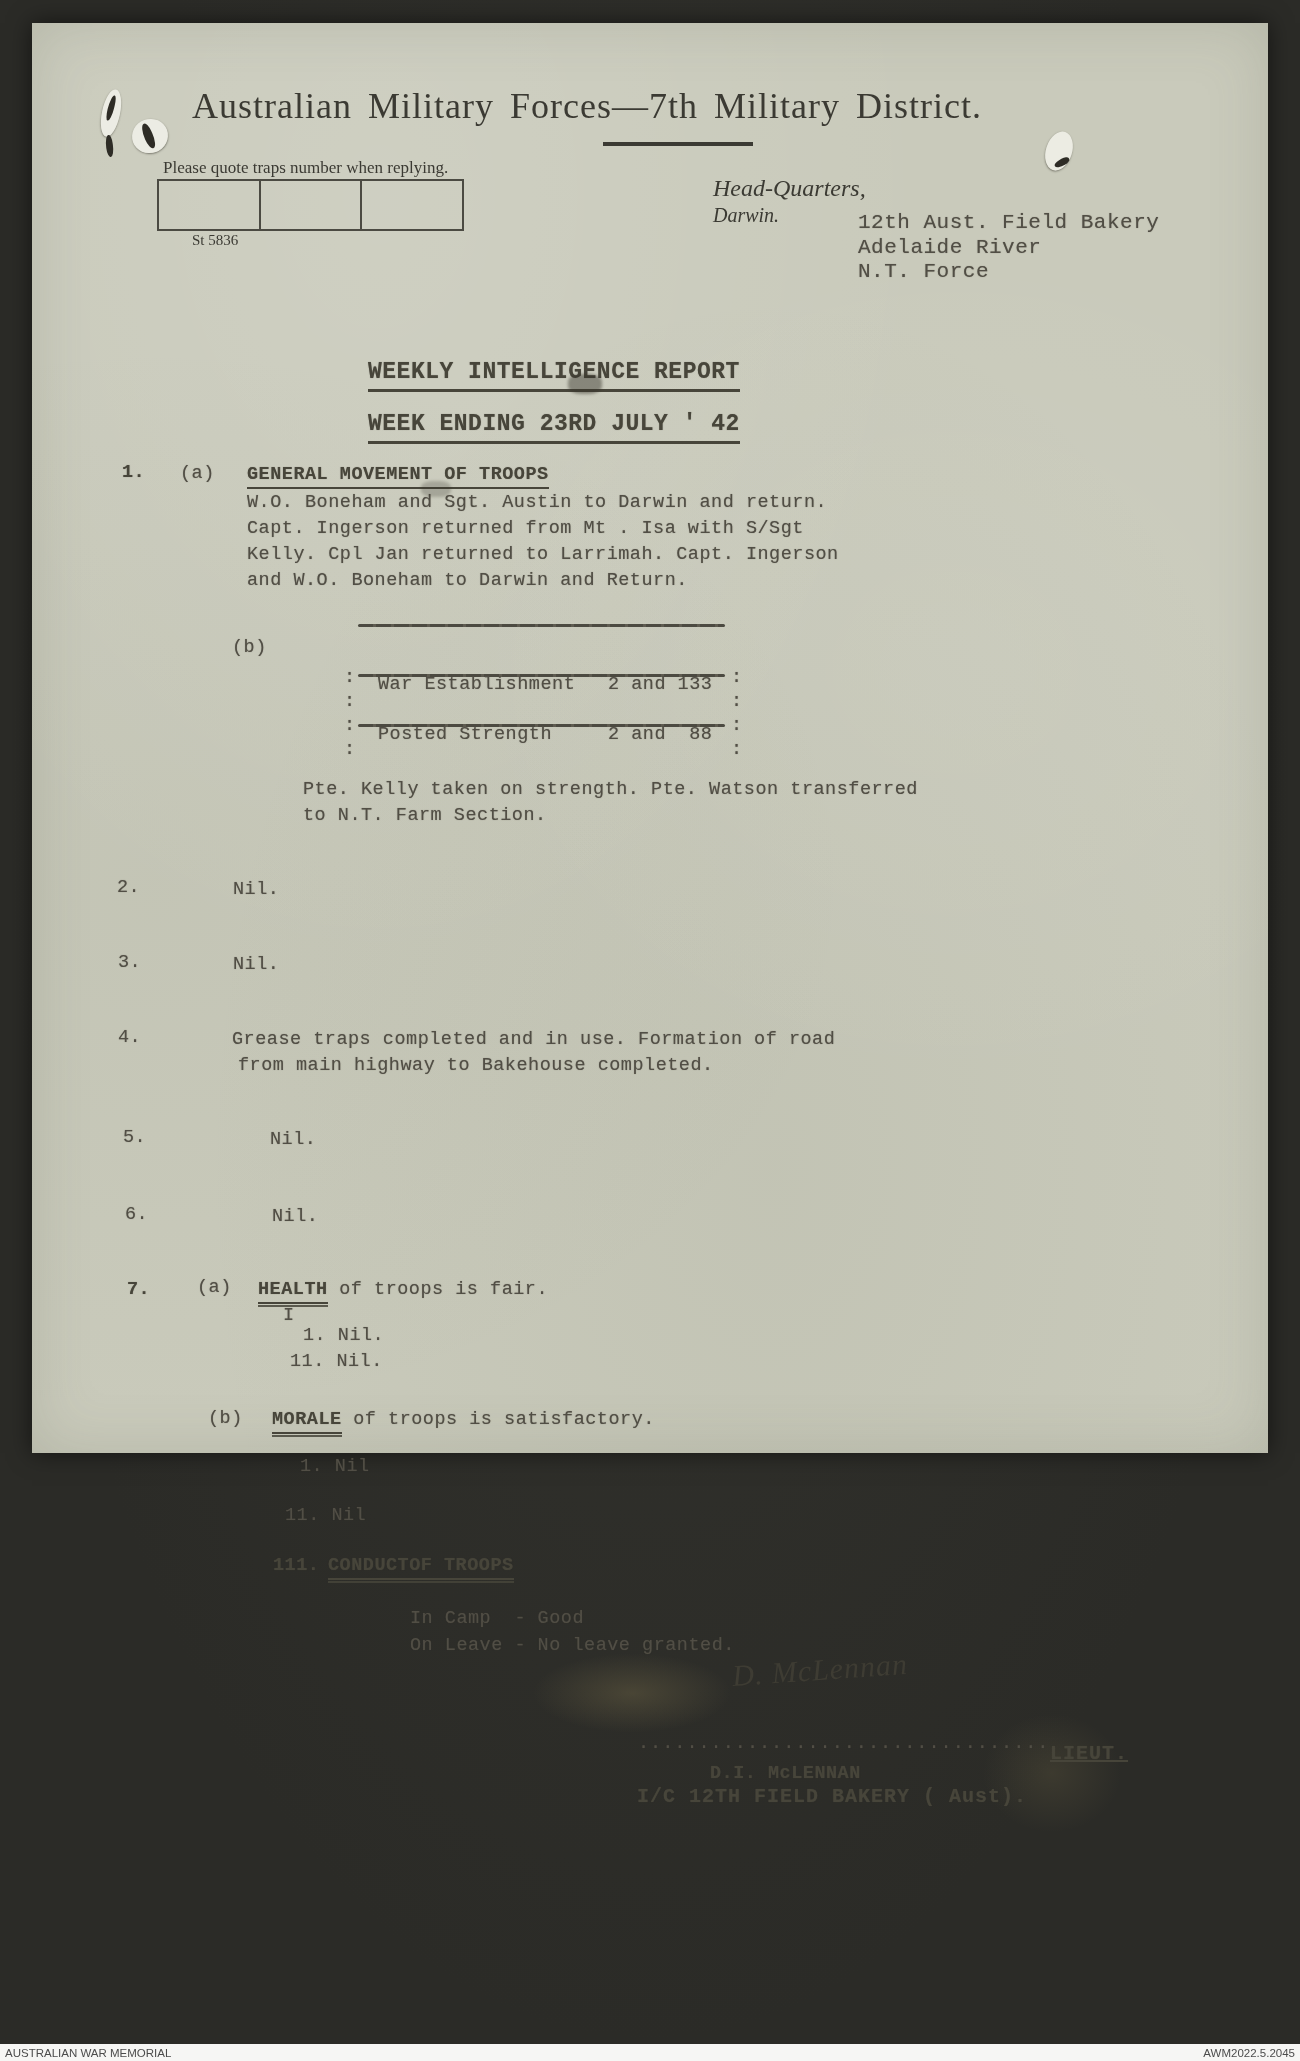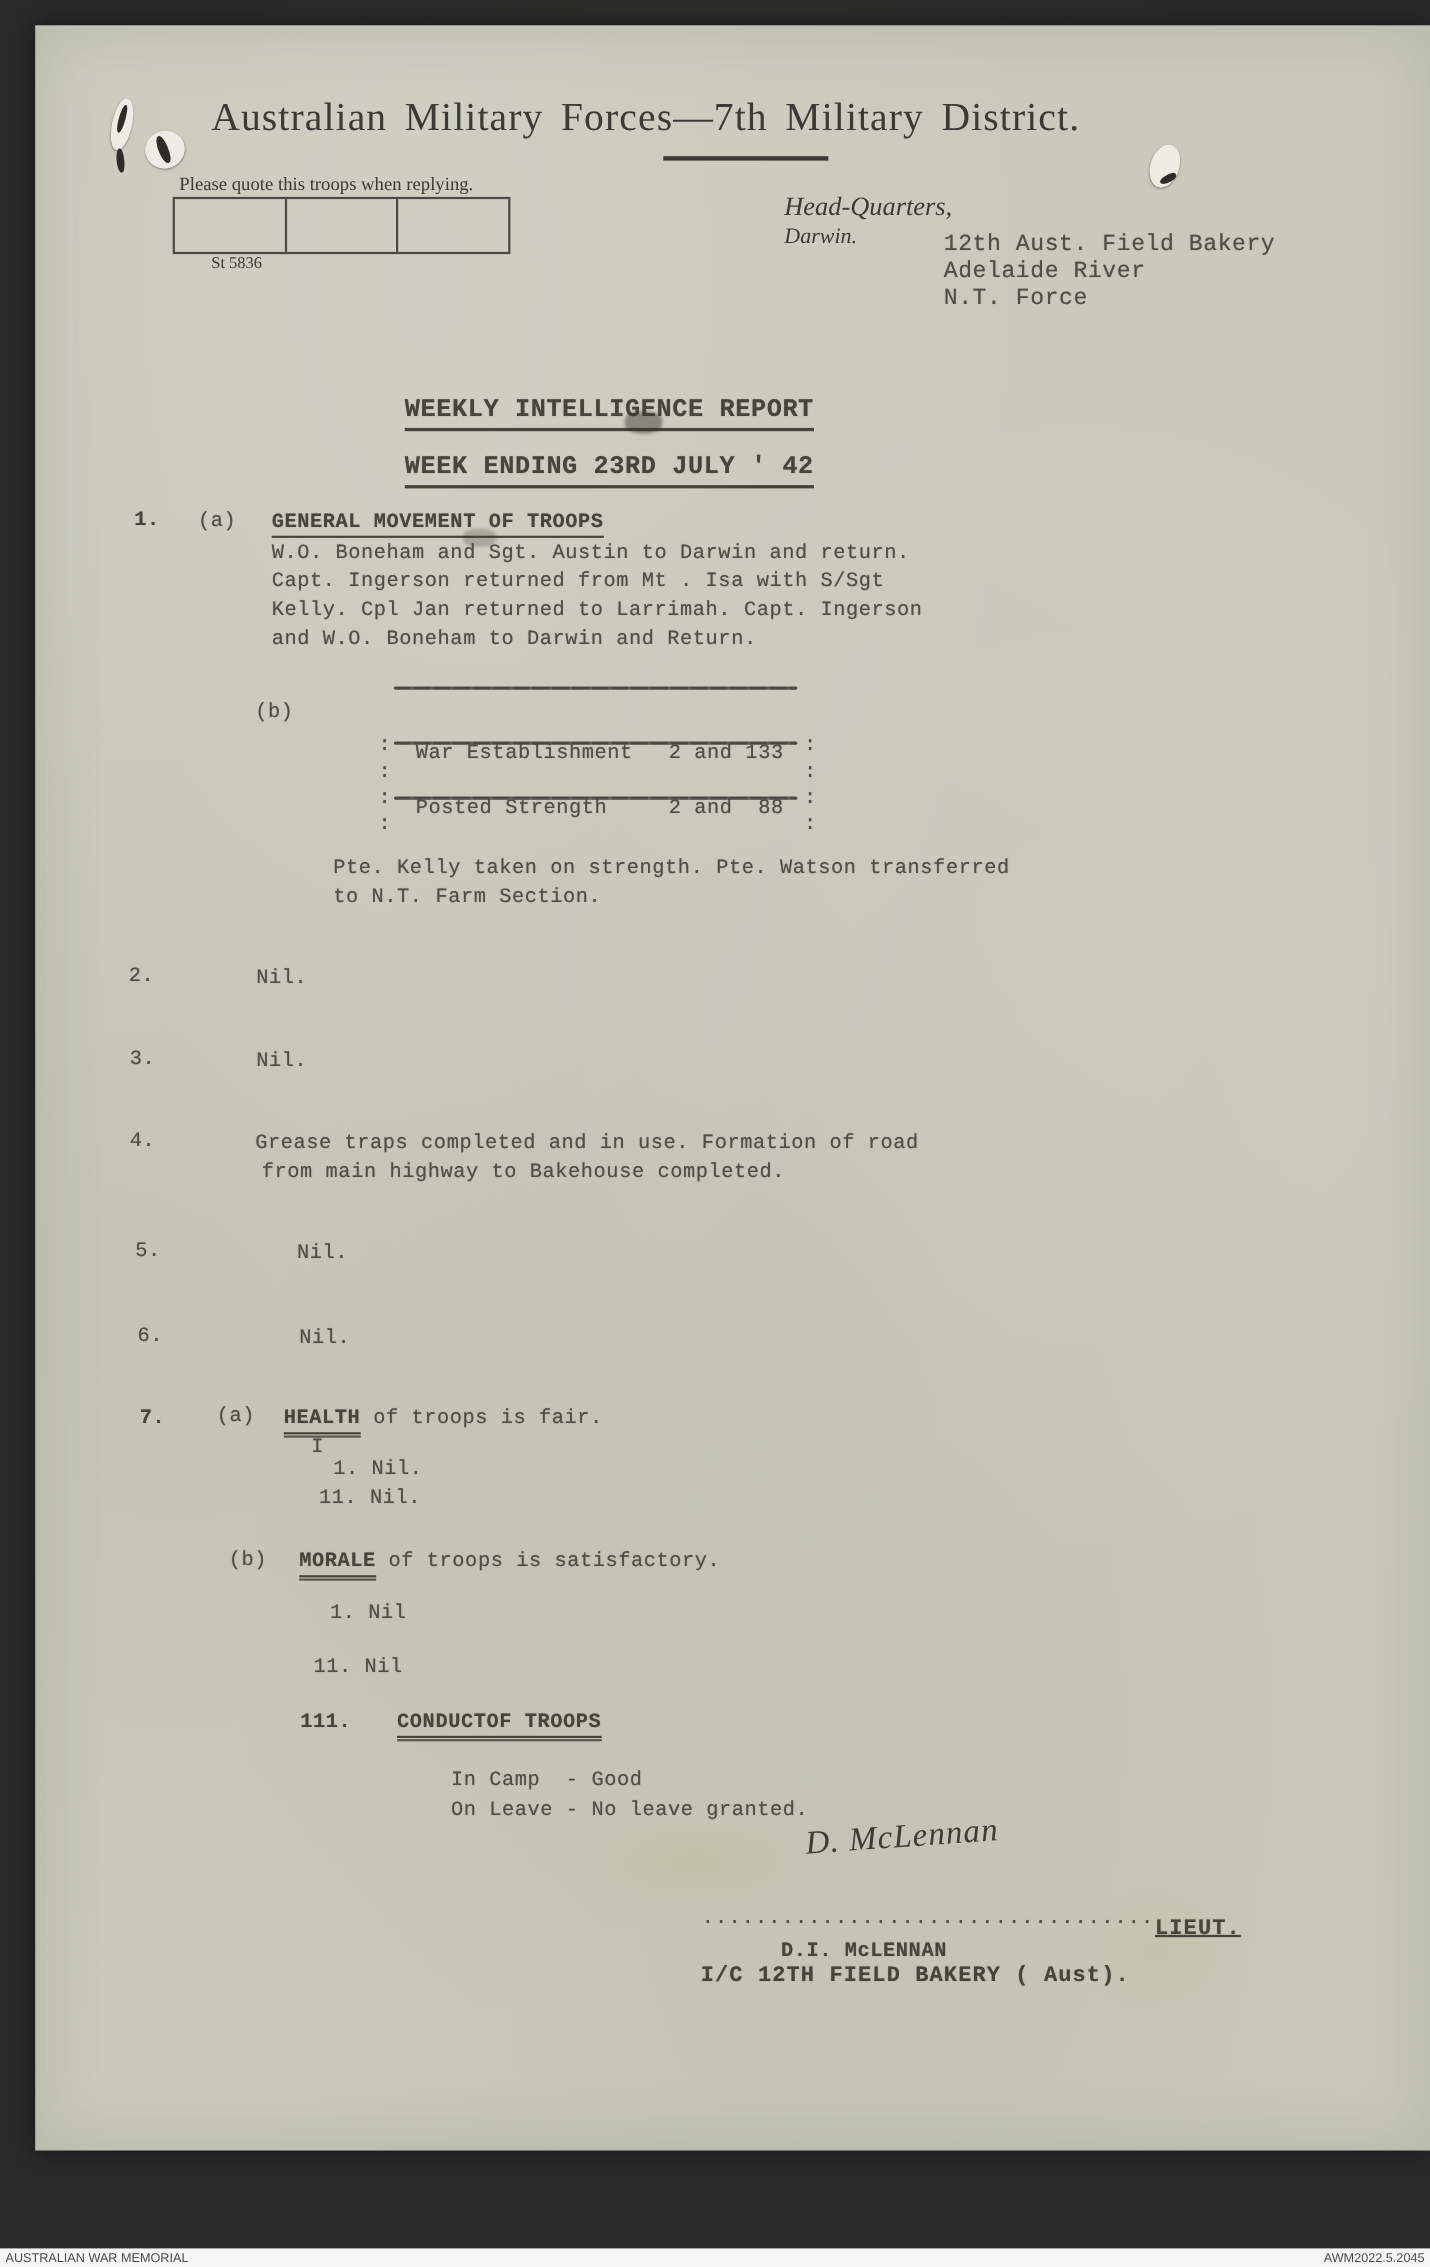--- a/index.html
+++ b/index.html
@@ -4,29 +4,28 @@
 <style>
   html,body{margin:0;padding:0;}
   .scan{
     position:relative;width:1300px;height:2061px;overflow:hidden;
     background:
       radial-gradient(ellipse at 50% 40%, rgba(70,70,62,0.25), transparent 70%),
       #2b2b27;
     font-family:"Liberation Sans", sans-serif;
   }
   .paper{
-    position:absolute;left:32px;top:23px;width:1236px;height:1932px;
+    position:absolute;left:32px;top:23px;width:1236px;height:1430px;
     background:
       radial-gradient(ellipse at 28% 12%, rgba(255,255,255,0.10), transparent 45%),
       radial-gradient(ellipse at 75% 45%, rgba(255,255,255,0.06), transparent 40%),
       radial-gradient(ellipse at 60% 80%, rgba(108,112,92,0.07), transparent 55%),
       radial-gradient(ellipse at 10% 60%, rgba(108,112,92,0.06), transparent 45%),
       #c9cabb;
     box-shadow:0 0 22px rgba(0,0,0,0.55), inset 0 0 60px rgba(90,92,75,0.18);
-    padding-left:33px;
   }
   .abs{position:absolute;}
   .serif{font-family:"Liberation Serif", serif;color:#3b3a33;}
   .tw{
     font-family:"Liberation Mono","DejaVu Sans Mono",monospace;
     color:#514e45;font-size:18.5px;letter-spacing:0.5px;white-space:pre;
     text-shadow:0 0 1px rgba(80,76,66,0.55);line-height:1.2;margin-top:40px;
   }
   .tw-bold{font-weight:bold;color:#47453a;}
   .tw-lg{font-size:20px;letter-spacing:1px;}
@@ -67,21 +66,21 @@
     <div class="abs mark-dark" style="left:112px;top:100px;width:9px;height:26px;transform:rotate(-24deg);"></div>
     <div class="abs mark-light" style="left:1014px;top:108px;width:26px;height:40px;transform:rotate(18deg);"></div>
     <div class="abs mark-dark" style="left:1022px;top:136px;width:16px;height:7px;transform:rotate(-30deg);border-radius:50% 50% 50% 70%;"></div>
     <div class="abs stain" style="left:500px;top:1630px;width:200px;height:80px;"></div>
     <div class="abs stain" style="left:950px;top:1690px;width:140px;height:120px;opacity:0.6;"></div>
 
     
     <div class="abs serif" style="left:125px;top:62px;width:860px;text-align:center;font-size:36px;letter-spacing:1px;word-spacing:6px;">Australian Military Forces—7th Military District.</div>
     <div class="abs" style="left:571px;top:119px;width:150px;height:4px;background:#3b3a33;"></div>
 
-    <div class="abs serif" style="left:131px;top:135px;font-size:17px;">Please quote this troops when replying.</div>
+    <div class="abs serif" style="left:131px;top:135px;font-size:17px;">Please quote traps number when replying.</div>
     <div class="abs stamp-box" style="left:125px;top:156px;width:303px;height:48px;">
       <div class="stamp-cell"></div>
       <div class="stamp-cell"></div>
       <div class="stamp-cell"></div>
     </div>
     <div class="abs serif" style="left:160px;top:209px;font-size:15px;">St 5836</div>
 
     <div class="abs serif" style="left:681px;top:152px;font-size:24px;font-style:italic;">Head-Quarters,</div>
     <div class="abs serif" style="left:681px;top:181px;font-size:20px;font-style:italic;">Darwin.</div>
 

